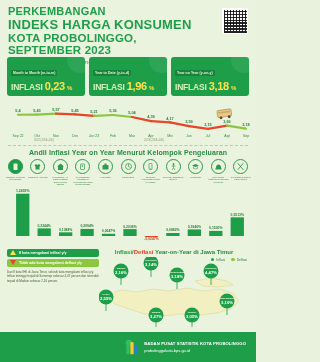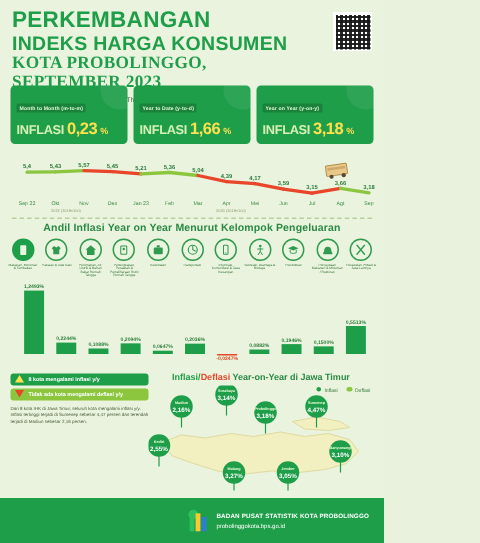--- a/index.html
+++ b/index.html
@@ -11,23 +11,23 @@
   }
   .page { position: relative; width: 256px; height: 362px; background: #e9f3dd; }
 
   
   .header { position: relative; padding: 6px 8px 2px 8px; height: 56px; }
   .title-block { width: 200px; }
   .title-line {
     font-weight: bold; color: #1f9e4a; letter-spacing: .2px;
     line-height: 1.08;
   }
-  .t1 { font-size: 15px; }
+  .t1 { font-size: 11px; }
   .t2 { font-size: 13px; }
-  .t3 { font-size: 11.5px; font-family: Liberation Serif, serif; }
+  .t3 { font-size: 11.5px; }
   .subtitle { font-size: 4.3px; color: #4a4a4a; margin-top: 3px; letter-spacing: .1px; }
   .qr {
     position: absolute; right: 8px; top: 8px;
     width: 26px; height: 26px; background: #fff; padding: 1.5px;
   }
   .qr-inner { width: 100%; height: 100%;
     background-image:
       repeating-linear-gradient(90deg,#111 0 1.5px,transparent 1.5px 3px),
       repeating-linear-gradient(0deg,#111 0 1.5px,transparent 1.5px 3px);
     background-blend-mode: multiply; opacity: .9;
@@ -148,21 +148,21 @@
       <div class="stat-row">
         <span class="stat-label">INFLASI</span>
         <span class="stat-value">0,23</span>
         <span class="stat-pct">%</span>
       </div>
     </div>
     <div class="stat">
       <span class="stat-tag">Year to Date (y-to-d)</span>
       <div class="stat-row">
         <span class="stat-label">INFLASI</span>
-        <span class="stat-value">1,66</span>
+        <span class="stat-value">1,96</span>
         <span class="stat-pct">%</span>
       </div>
     </div>
     <div class="stat">
       <span class="stat-tag">Year on Year (y-on-y)</span>
       <div class="stat-row">
         <span class="stat-label">INFLASI</span>
         <span class="stat-value">3,18</span>
         <span class="stat-pct">%</span>
       </div>

